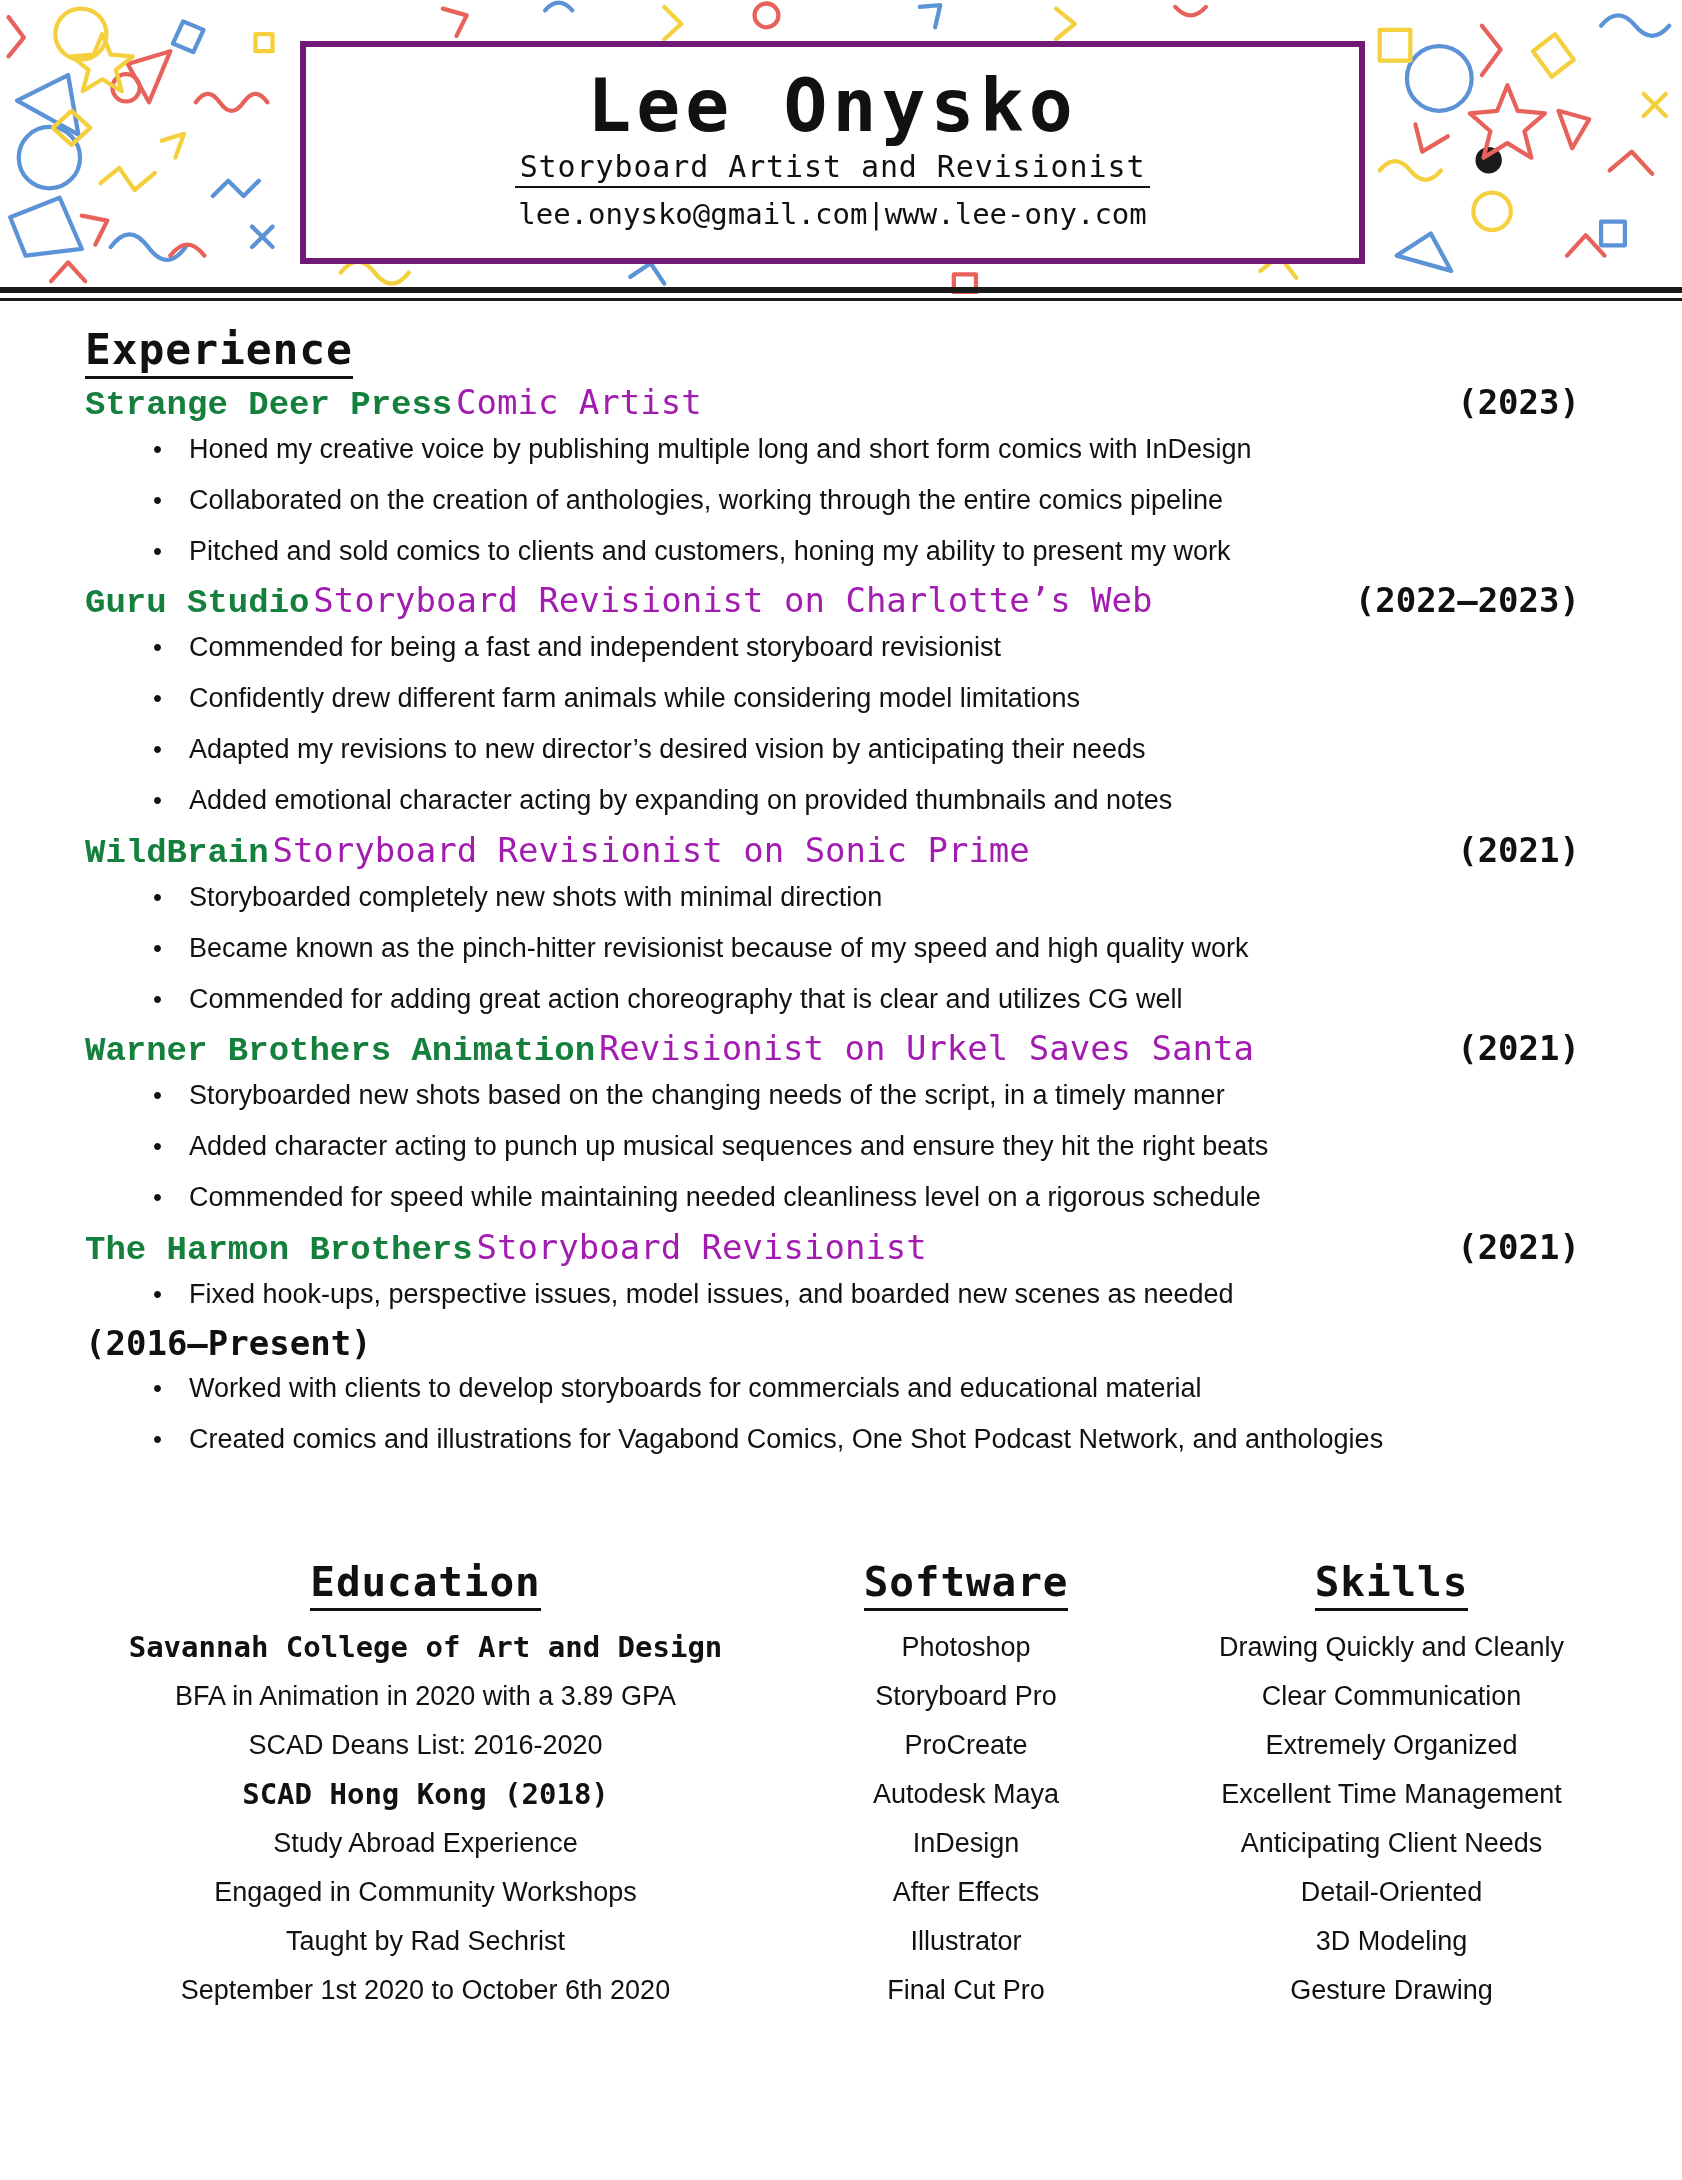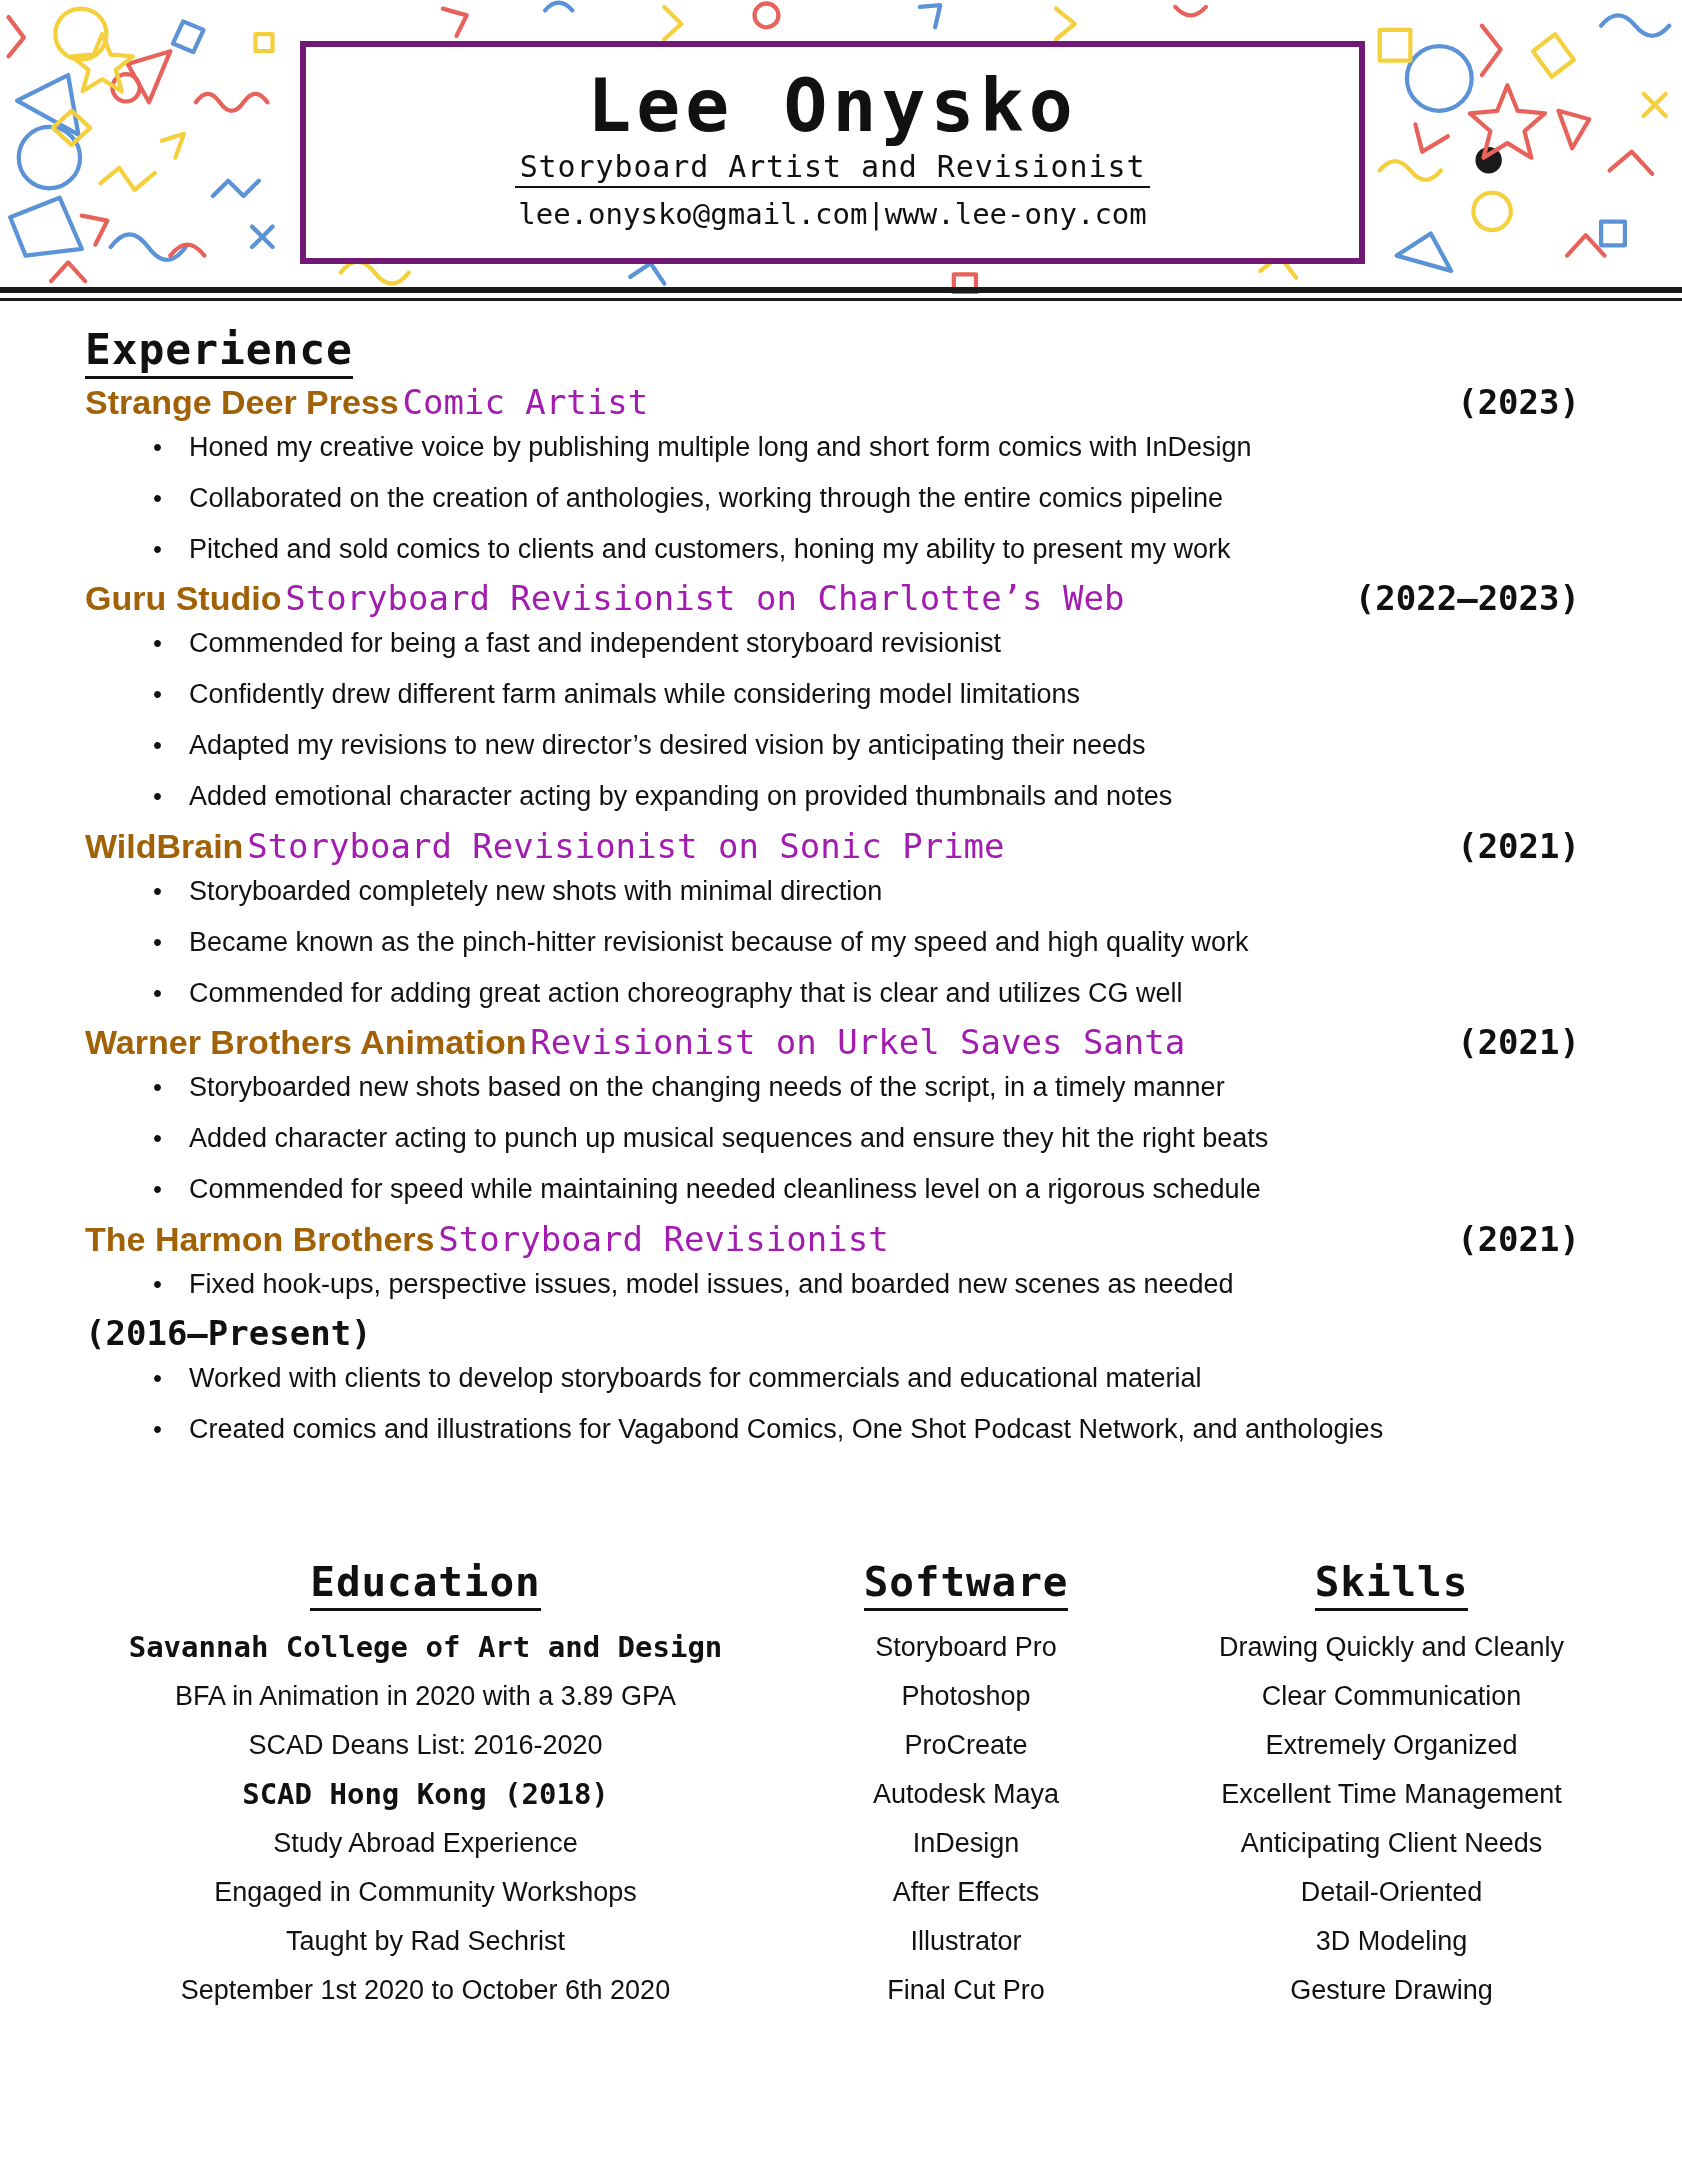--- a/index.html
+++ b/index.html
@@ -103,25 +103,25 @@
   .job-line {
     display: flex;
     align-items: baseline;
     width: 1495px;
   }
   .job-left {
     flex: 1 1 auto;
     white-space: nowrap;
   }
   .job-company {
-    font-family: Liberation Sans, sans-serif;
+    font-family: Liberation Mono, monospace;
     font-weight: bold;
     font-size: 34px;
     letter-spacing: 0px;
-    color: #a16207;
+    color: #15803d;
   }
   .job-role {
     font-family: "DejaVu Sans Mono", monospace;
     font-size: 34px;
     letter-spacing: 0px;
     color: #a21caf;
   }
   .job-date {
     flex: 0 0 auto;
     font-family: "DejaVu Sans Mono", monospace;
@@ -352,22 +352,22 @@
         <div class="edu-detail">Study Abroad Experience</div>
         <div class="edu-detail">Engaged in Community Workshops</div>
         <div class="edu-detail">Taught by Rad Sechrist</div>
         <div class="edu-detail">September 1st 2020 to October 6th 2020</div>
       </div>
   </div>
 
   <div class="col col-software">
     <div class="col-heading">Software</div>
     <div id="software-container">
+        <div class="list-item">Photoshop</div>
         <div class="list-item">Storyboard Pro</div>
-        <div class="list-item">Photoshop</div>
         <div class="list-item">ProCreate</div>
         <div class="list-item">Autodesk Maya</div>
         <div class="list-item">InDesign</div>
         <div class="list-item">After Effects</div>
         <div class="list-item">Illustrator</div>
         <div class="list-item">Final Cut Pro</div>
       </div>
   </div>
 
   <div class="col col-skills">

